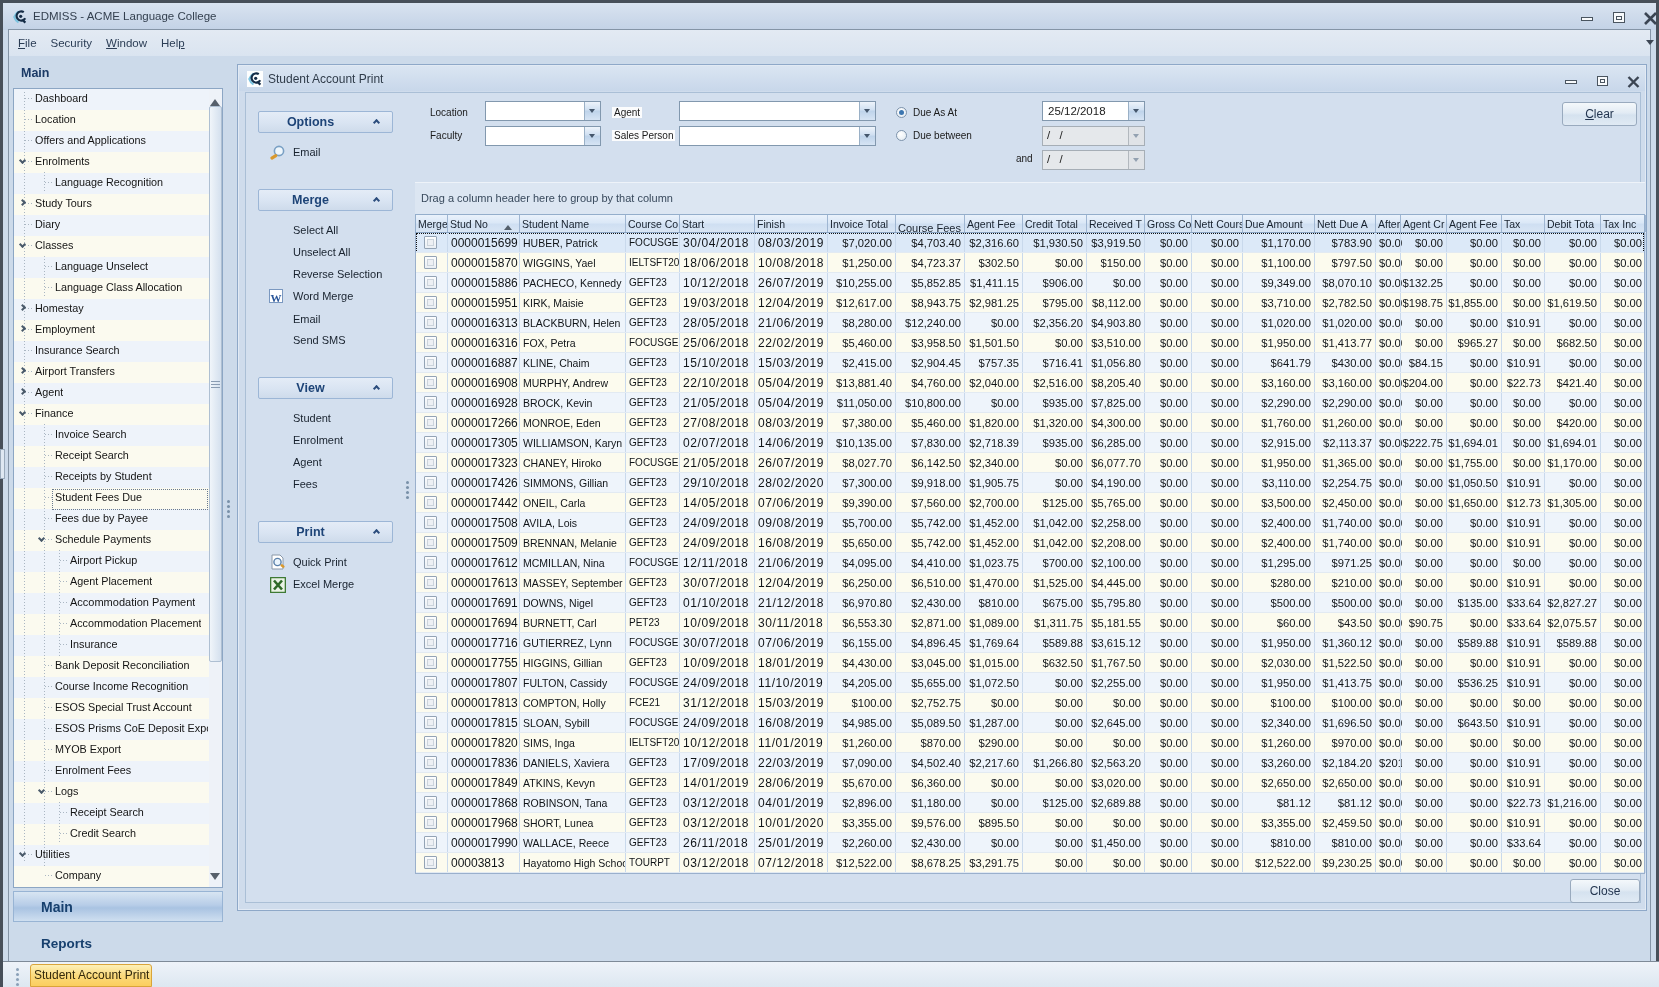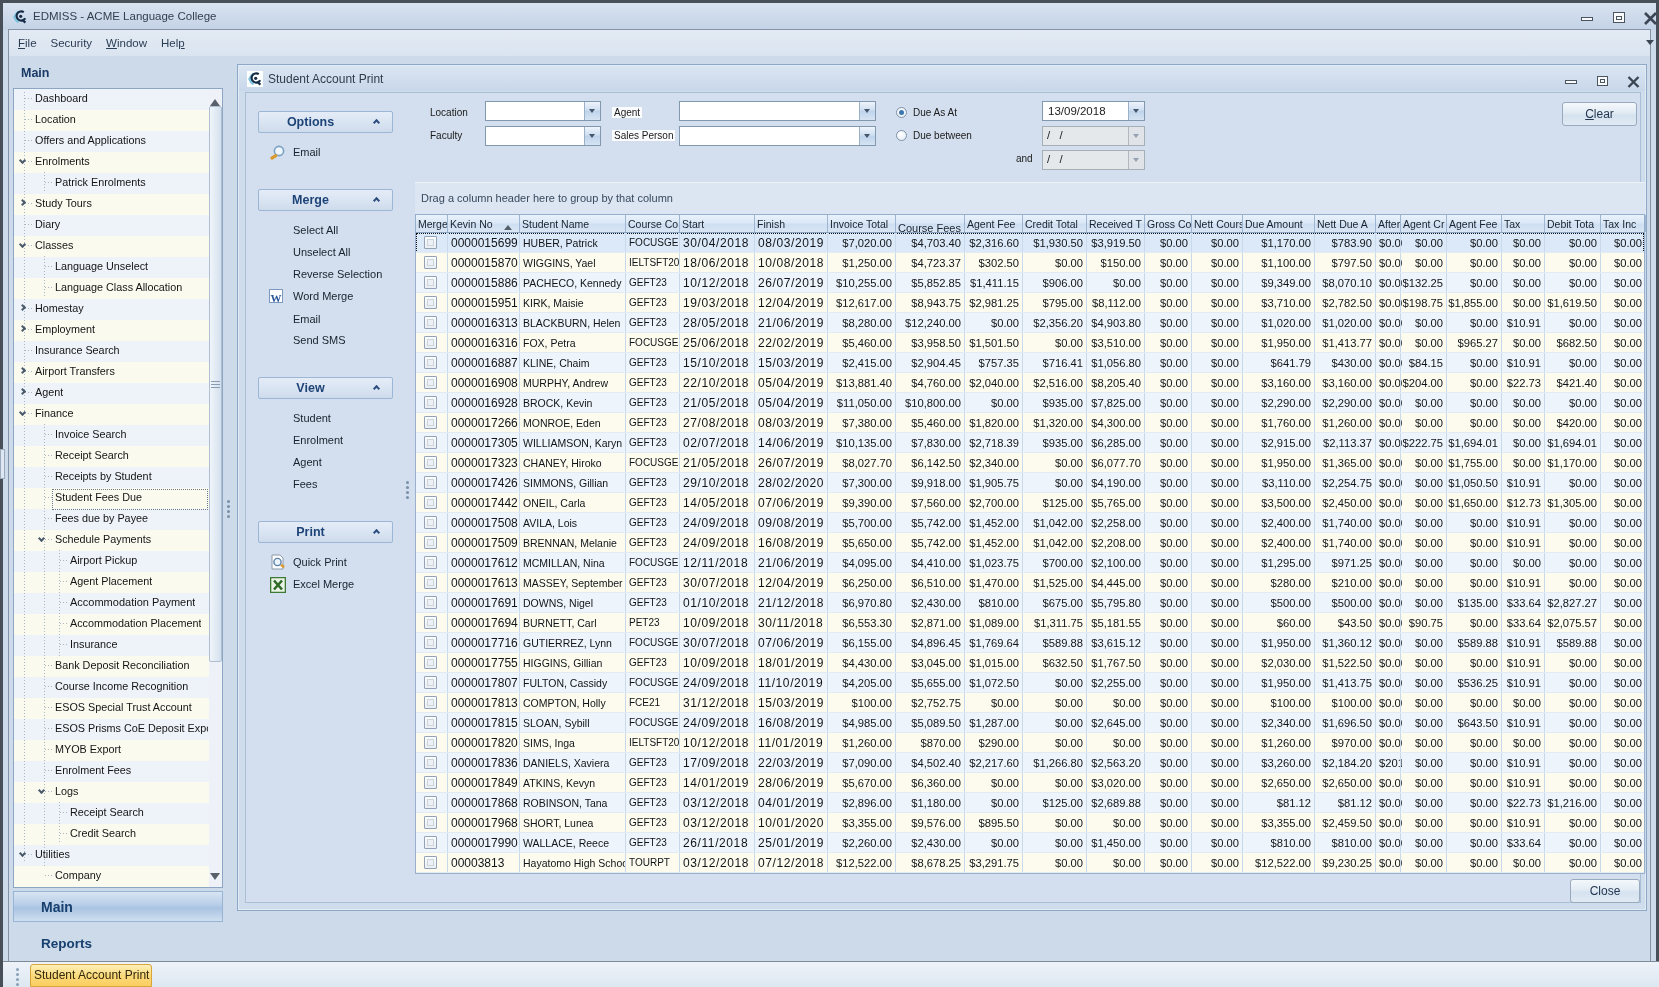--- a/index.html
+++ b/index.html
@@ -93,21 +93,21 @@
 <div class="abs" style="left:59px;top:802px;width:1px;height:42px;background-image:repeating-linear-gradient(to bottom,#aab6c2 0 1px,transparent 1px 3px)"></div>
 <div class="abs" style="left:35px;top:92px;font-size:10.8px;color:#141414;white-space:nowrap;max-width:173px;overflow:hidden">Dashboard</div>
 <div class="abs" style="left:25px;top:98px;width:7px;height:1px;background-image:repeating-linear-gradient(to right,#aab6c2 0 1px,transparent 1px 3px)"></div>
 <div class="abs" style="left:35px;top:113px;font-size:10.8px;color:#141414;white-space:nowrap;max-width:173px;overflow:hidden">Location</div>
 <div class="abs" style="left:25px;top:119px;width:7px;height:1px;background-image:repeating-linear-gradient(to right,#aab6c2 0 1px,transparent 1px 3px)"></div>
 <div class="abs" style="left:35px;top:134px;font-size:10.8px;color:#141414;white-space:nowrap;max-width:173px;overflow:hidden">Offers and Applications</div>
 <div class="abs" style="left:25px;top:140px;width:7px;height:1px;background-image:repeating-linear-gradient(to right,#aab6c2 0 1px,transparent 1px 3px)"></div>
 <div class="abs" style="left:35px;top:155px;font-size:10.8px;color:#141414;white-space:nowrap;max-width:173px;overflow:hidden">Enrolments</div>
 <div class="abs" style="left:25px;top:161px;width:7px;height:1px;background-image:repeating-linear-gradient(to right,#aab6c2 0 1px,transparent 1px 3px)"></div>
 <div class="exp v" style="left:20px;top:158px"></div>
-<div class="abs" style="left:55px;top:176px;font-size:10.8px;color:#141414;white-space:nowrap;max-width:153px;overflow:hidden">Patrick Enrolments</div>
+<div class="abs" style="left:55px;top:176px;font-size:10.8px;color:#141414;white-space:nowrap;max-width:153px;overflow:hidden">Language Recognition</div>
 <div class="abs" style="left:45px;top:182px;width:7px;height:1px;background-image:repeating-linear-gradient(to right,#aab6c2 0 1px,transparent 1px 3px)"></div>
 <div class="abs" style="left:35px;top:197px;font-size:10.8px;color:#141414;white-space:nowrap;max-width:173px;overflow:hidden">Study Tours</div>
 <div class="abs" style="left:25px;top:203px;width:7px;height:1px;background-image:repeating-linear-gradient(to right,#aab6c2 0 1px,transparent 1px 3px)"></div>
 <div class="exp c" style="left:20px;top:200px"></div>
 <div class="abs" style="left:35px;top:218px;font-size:10.8px;color:#141414;white-space:nowrap;max-width:173px;overflow:hidden">Diary</div>
 <div class="abs" style="left:25px;top:224px;width:7px;height:1px;background-image:repeating-linear-gradient(to right,#aab6c2 0 1px,transparent 1px 3px)"></div>
 <div class="abs" style="left:35px;top:239px;font-size:10.8px;color:#141414;white-space:nowrap;max-width:173px;overflow:hidden">Classes</div>
 <div class="abs" style="left:25px;top:245px;width:7px;height:1px;background-image:repeating-linear-gradient(to right,#aab6c2 0 1px,transparent 1px 3px)"></div>
 <div class="exp v" style="left:20px;top:242px"></div>
 <div class="abs" style="left:55px;top:260px;font-size:10.8px;color:#141414;white-space:nowrap;max-width:153px;overflow:hidden">Language Unselect</div>
@@ -274,36 +274,36 @@
   </div>
 <div class="abs" style="left:896px;top:107px;width:11px;height:11px;border:1px solid #7e94ac;border-radius:50%;background:radial-gradient(circle at 40% 35%,#fff,#dfe8f0)"></div>
 <div class="abs" style="left:899px;top:110px;width:5px;height:5px;border-radius:50%;background:#3c76b0"></div>
 <div class="abs" style="left:896px;top:130px;width:11px;height:11px;border:1px solid #7e94ac;border-radius:50%;background:radial-gradient(circle at 40% 35%,#fff,#dfe8f0)"></div>
 <div class="lbl" style="left:913px;top:107px">Due As At</div>
 <div class="lbl" style="left:913px;top:130px">Due between</div>
 <div class="lbl" style="left:1016px;top:153px">and</div>
 <div class="combo" style="left:1042px;top:101px;width:103px;height:20px">
     <div class="btn"></div>
   </div>
-<div class="lbl" style="left:1048px;top:105px;font-size:11.5px">13/09/2018</div>
+<div class="lbl" style="left:1048px;top:105px;font-size:11.5px">25/12/2018</div>
 <div class="combo dis" style="left:1042px;top:126px;width:103px;height:20px">
     <div class="btn"></div>
   </div>
 <div class="lbl" style="left:1047px;top:129px;font-size:11.5px;letter-spacing:3px">/ /</div>
 <div class="combo dis" style="left:1042px;top:150px;width:103px;height:20px">
     <div class="btn"></div>
   </div>
 <div class="lbl" style="left:1047px;top:153px;font-size:11.5px;letter-spacing:3px">/ /</div>
 <div class="gbtn" style="left:1562px;top:102px;width:75px;height:24px;line-height:22px"><u>C</u>lear</div>
 <div class="abs" style="left:415px;top:182px;width:1230px;height:32px;background:#dce6f2;border-top:1px solid #eef3f9"></div>
 <div class="abs" style="left:421px;top:192px;font-size:11px;color:#38495c">Drag a column header here to group by that column</div>
 <div class="abs" style="left:415px;top:214px;width:1230px;height:19px;background:linear-gradient(#eaf2fb,#dbe8f7 45%,#cfdff2 55%,#d8e5f4);border:1px solid #94aecb;border-bottom:1px solid #8aa4c2"></div>
 <div class="abs" style="left:418px;top:218px;width:29px;height:14px;font-size:10.5px;color:#18222e;overflow:hidden;white-space:nowrap">Merge</div>
 <div class="abs" style="left:447px;top:215px;width:1px;height:17px;background:#9fb6d2"></div>
-<div class="abs" style="left:450px;top:218px;width:69px;height:14px;font-size:10.5px;color:#18222e;overflow:hidden;white-space:nowrap">Kevin No</div>
+<div class="abs" style="left:450px;top:218px;width:69px;height:14px;font-size:10.5px;color:#18222e;overflow:hidden;white-space:nowrap">Stud No</div>
 <div class="abs" style="left:519px;top:215px;width:1px;height:17px;background:#9fb6d2"></div>
 <div class="abs" style="left:522px;top:218px;width:103px;height:14px;font-size:10.5px;color:#18222e;overflow:hidden;white-space:nowrap">Student Name</div>
 <div class="abs" style="left:625px;top:215px;width:1px;height:17px;background:#9fb6d2"></div>
 <div class="abs" style="left:628px;top:218px;width:51px;height:14px;font-size:10.5px;color:#18222e;overflow:hidden;white-space:nowrap">Course Co</div>
 <div class="abs" style="left:679px;top:215px;width:1px;height:17px;background:#9fb6d2"></div>
 <div class="abs" style="left:682px;top:218px;width:72px;height:14px;font-size:10.5px;color:#18222e;overflow:hidden;white-space:nowrap">Start</div>
 <div class="abs" style="left:754px;top:215px;width:1px;height:17px;background:#9fb6d2"></div>
 <div class="abs" style="left:757px;top:218px;width:70px;height:14px;font-size:10.5px;color:#18222e;overflow:hidden;white-space:nowrap">Finish</div>
 <div class="abs" style="left:827px;top:215px;width:1px;height:17px;background:#9fb6d2"></div>
 <div class="abs" style="left:830px;top:218px;width:65px;height:14px;font-size:10.5px;color:#18222e;overflow:hidden;white-space:nowrap">Invoice Total</div>

